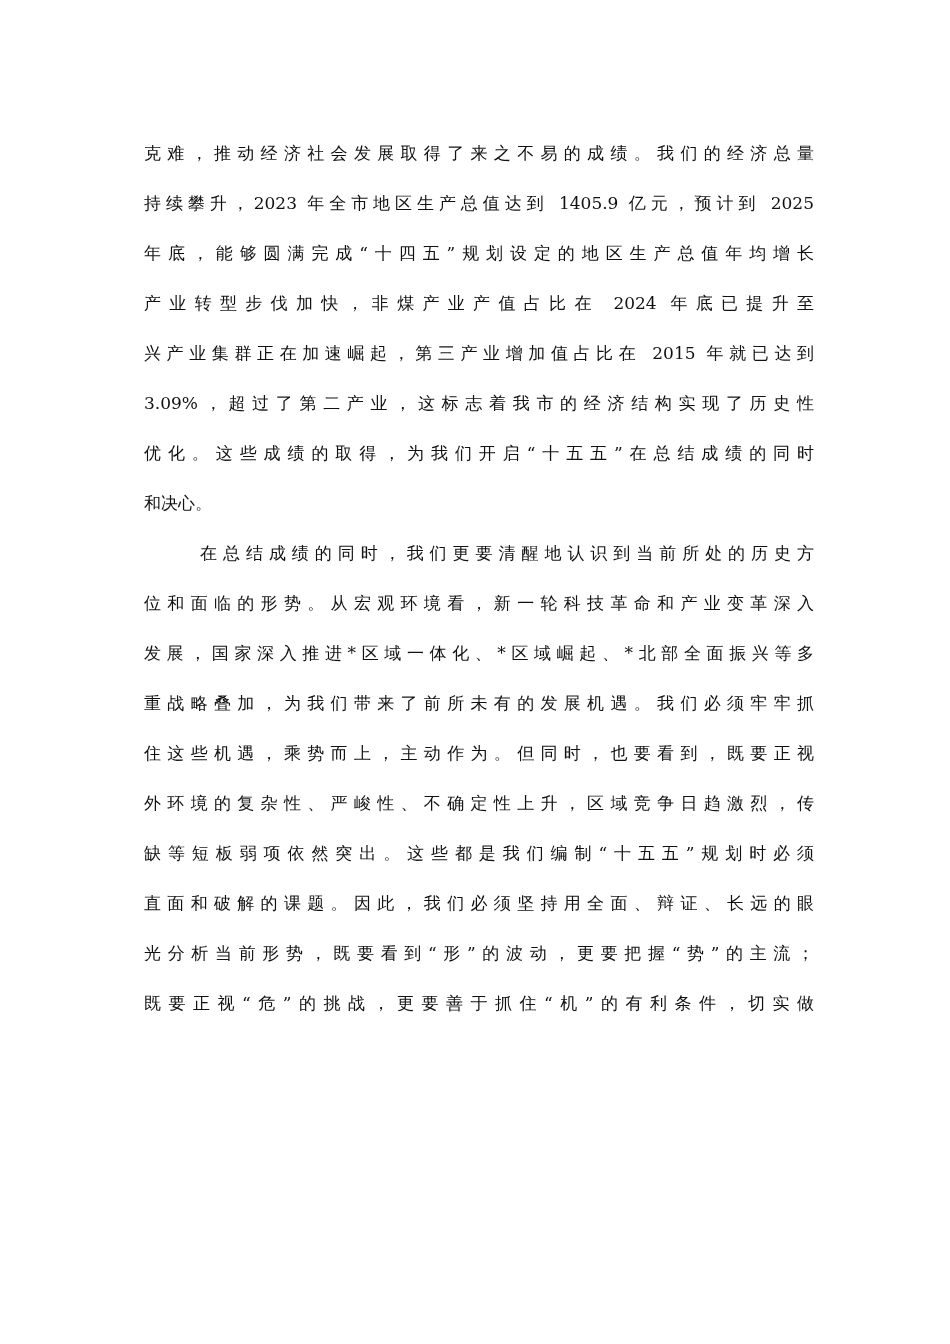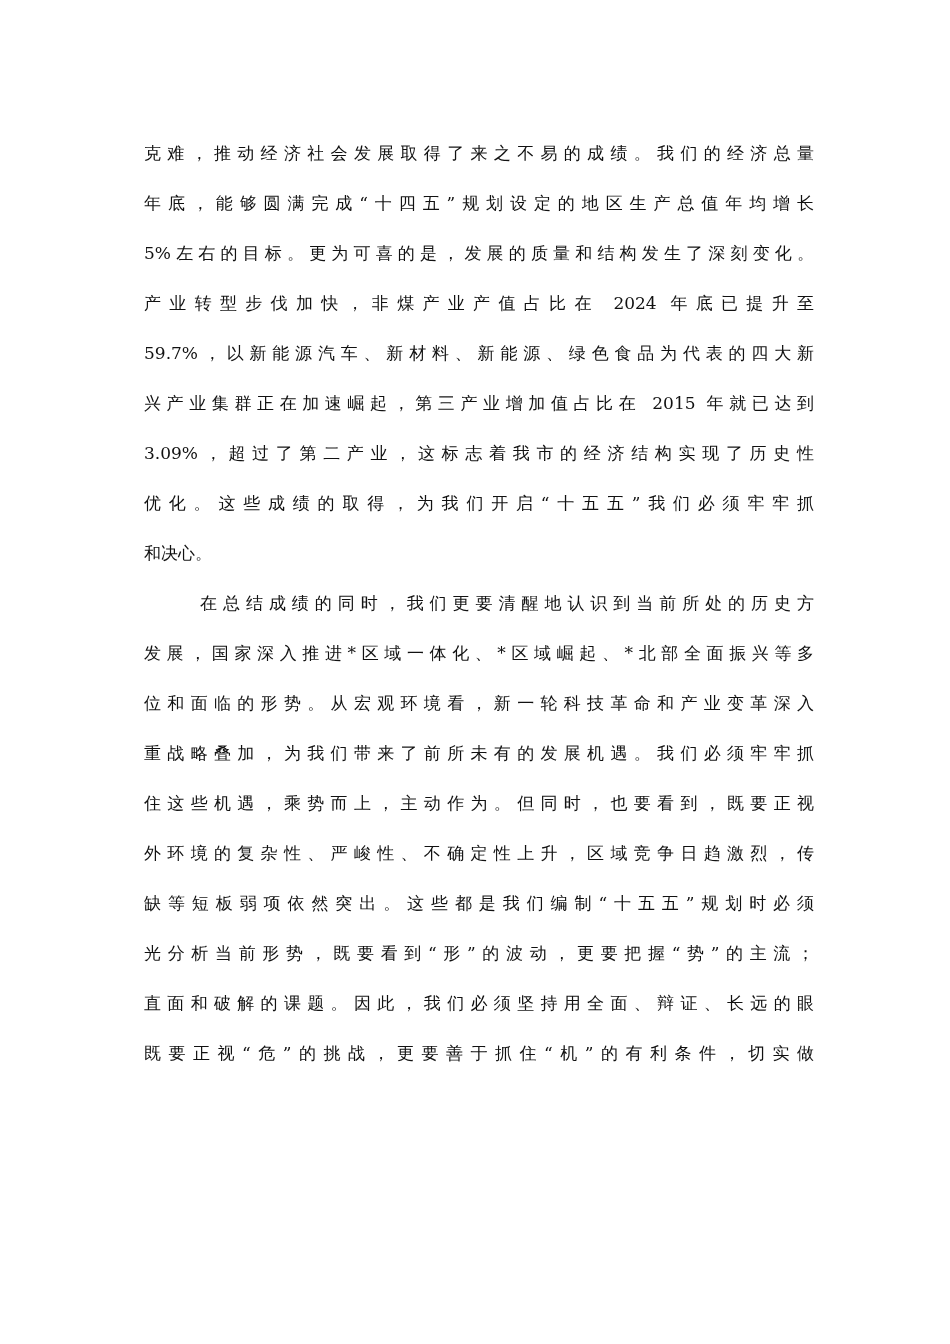--- a/index.html
+++ b/index.html
@@ -47,37 +47,36 @@
     }
   </style>
 </head>
 <body>
 
 <div class="page">
   <div class="text-block">
 
     <div>
       <span class="line">克难，推动经济社会发展取得了来之不易的成绩。我们的经济总量</span>
+      <span class="line">持续攀升，2023 年全市地区生产总值达到 1405.9 亿元，预计到 2025</span>
       <span class="line">年底，能够圆满完成“十四五”规划设定的地区生产总值年均增长</span>
-      <span class="line">5%左右的目标。更为可喜的是，发展的质量和结构发生了深刻变化。</span>
       <span class="line">产业转型步伐加快，非煤产业产值占比在 2024 年底已提升至</span>
-      <span class="line">59.7%，以新能源汽车、新材料、新能源、绿色食品为代表的四大新</span>
       <span class="line">兴产业集群正在加速崛起，第三产业增加值占比在 2015 年就已达到</span>
       <span class="line">3.09%，超过了第二产业，这标志着我市的经济结构实现了历史性</span>
-      <span class="line">优化。这些成绩的取得，为我们开启“十五五”我们必须牢牢抓</span>
+      <span class="line">优化。这些成绩的取得，为我们开启“十五五”在总结成绩的同时</span>
       <span class="line last">和决心。</span>
     </div>
 
     <div>
       <span class="line indent">在总结成绩的同时，我们更要清醒地认识到当前所处的历史方</span>
+      <span class="line">位和面临的形势。从宏观环境看，新一轮科技革命和产业变革深入</span>
       <span class="line">发展，国家深入推进*区域一体化、*区域崛起、*北部全面振兴等多</span>
-      <span class="line">位和面临的形势。从宏观环境看，新一轮科技革命和产业变革深入</span>
       <span class="line">重战略叠加，为我们带来了前所未有的发展机遇。我们必须牢牢抓</span>
       <span class="line">住这些机遇，乘势而上，主动作为。但同时，也要看到，既要正视</span>
       <span class="line">外环境的复杂性、严峻性、不确定性上升，区域竞争日趋激烈，传</span>
       <span class="line">缺等短板弱项依然突出。这些都是我们编制“十五五”规划时必须</span>
+      <span class="line">直面和破解的课题。因此，我们必须坚持用全面、辩证、长远的眼</span>
       <span class="line">光分析当前形势，既要看到“形”的波动，更要把握“势”的主流；</span>
-      <span class="line">直面和破解的课题。因此，我们必须坚持用全面、辩证、长远的眼</span>
       <span class="line">既要正视“危”的挑战，更要善于抓住“机”的有利条件，切实做</span>
     </div>
 
   </div>
 </div>
 
 </body></html>

